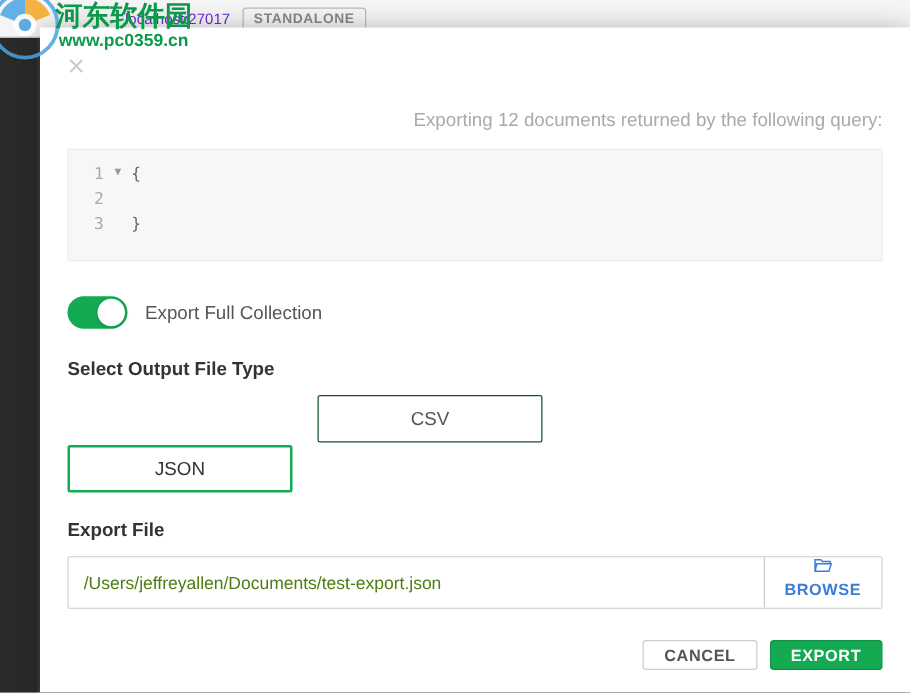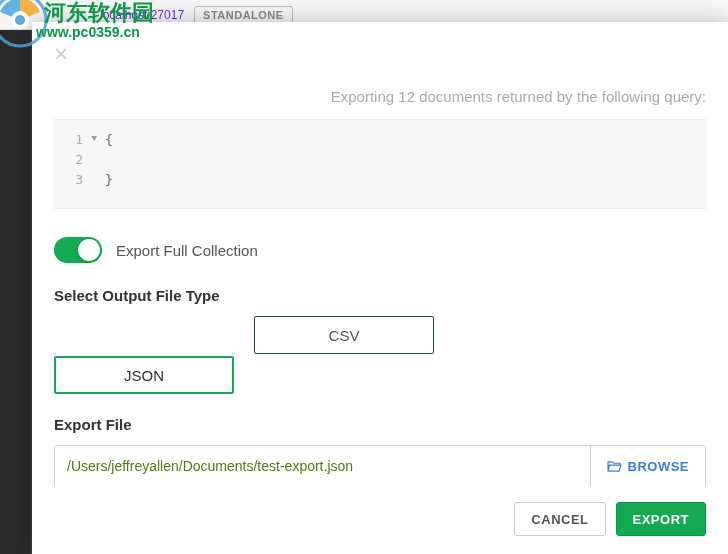--- a/index.html
+++ b/index.html
@@ -202,33 +202,34 @@
       background: #fff;
       padding: 0 16px;
       font-size: 13px;
       font-weight: 600;
       color: #3b7dd8;
       cursor: pointer;
       display: flex;
       align-items: center;
       gap: 6px;
       letter-spacing: 0.5px;
+      flex-direction: column;
     }
     .folder-icon {
       width: 15px;
       height: 12px;
     }
     .modal-footer {
       padding: 16px 22px 18px 22px;
       display: flex;
       justify-content: flex-end;
       gap: 10px;
     }
     .btn {
-      height: 34px;
+      height: 24px;
       padding: 0 16px;
       font-size: 13px;
       font-weight: 700;
       border-radius: 3px;
       cursor: pointer;
       letter-spacing: 0.5px;
     }
     .btn-cancel {
       background: #fff;
       border: 1px solid #ccc;
@@ -257,21 +258,21 @@
       left: 52px;
       font-size: 22px;
       font-weight: bold;
       color: #0b9a4a;
       white-space: nowrap;
       font-family: "SimHei", sans-serif;
     }
     .wm-text2 {
       position: absolute;
       top: 32px;
-      left: 44px;
+      left: 55px;
       font-size: 14px;
       font-weight: bold;
       color: #0b9a4a;
       white-space: nowrap;
     }
   </style>
 </head>
 <body>
 
 <div class="sidebar-dark"></div>

